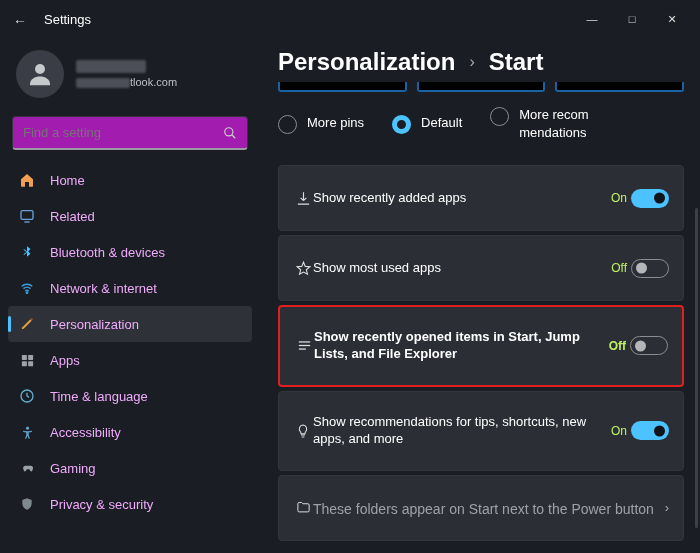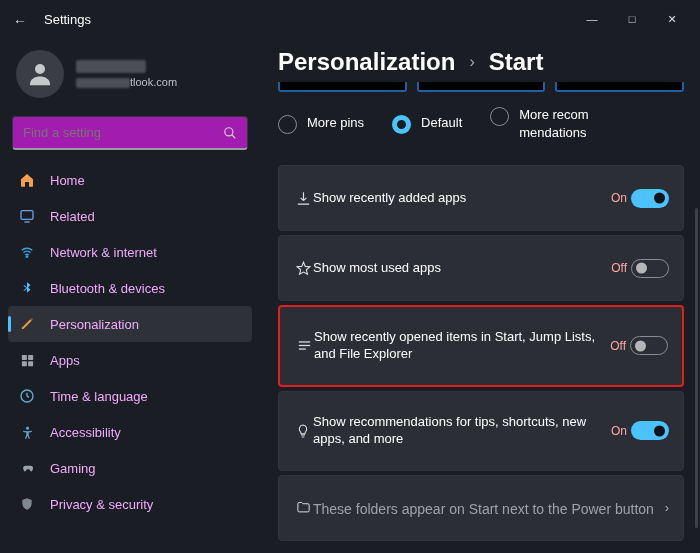--- a/index.html
+++ b/index.html
@@ -33,29 +33,29 @@
   .radiorow { display: flex; gap: 28px; margin-bottom: 24px; align-items: center; }
   .radioopt { display: flex; align-items: flex-start; gap: 10px; font-size: 13px; cursor: pointer; }
   .radioopt .circ { width: 19px; height: 19px; border: 1px solid #8c8c92; border-radius: 50%; flex-shrink: 0; margin-top: 1px; }
   .radioopt.sel .circ { border: 5px solid #4cc2ff; }
   .radioopt.last { width: 104px; }
   .radioopt .lbl { word-break: break-all; line-height: 1.35; }
   .setrow { background: #2b2e35; border: 1px solid #33363c; border-radius: 4px; display: flex; align-items: center; padding: 22px 14px; margin-bottom: 4px; min-height: 58px; }
   .setrow .ricon { width: 20px; height: 20px; flex-shrink: 0; display: flex; align-items: center; justify-content: center; }
   .setrow .rtext { flex: 1; font-size: 13px; line-height: 1.3; }
   .setrow .sub { font-size: 14px; color: #a0a1a6; margin-top: 2px; }
-  .setrow .state { font-size: 12px; color: #fca5a5; margin-right: 4px; }
+  .setrow .state { font-size: 12px; color: #bef264; margin-right: 4px; }
   .toggle { width: 38px; height: 19px; border-radius: 10px; position: relative; cursor: pointer; flex-shrink: 0; }
   .toggle.on { background: #4cc2ff; }
   .toggle.off { background: none; border: 1px solid #8c8c92; }
   .toggle .knob { position: absolute; width: 11px; height: 11px; border-radius: 50%; top: 50%; transform: translateY(-50%); }
   .toggle.on .knob { right: 4px; background: #111418; }
   .toggle.off .knob { left: 4px; background: #b5b6ba; }
   .setrow .chevr { font-size: 13px; color: #aaa; margin-left: 6px; }
-  .highlight { border: 2px solid #e02020 !important; }
+  .highlight { border: 2px solid #e02020 !important; font-weight: bold; }
   .related { font-size: 14px; font-weight: 700; margin-top: 14px; }
   .scrollbar { position: absolute; right: 2px; top: 170px; width: 3px; height: 320px; background: #3d4048; border-radius: 2px; }
   svg { display:block; }
 </style>
 </head>
 <body>
 
 <div class="titlebar">
   <div class="back">←</div>
   <div class="title">Settings</div>
@@ -104,34 +104,34 @@
         <span class="icon">
             <svg width="16" height="16" viewBox="0 0 24 24" fill="none" stroke="#6fa0d8" stroke-width="2">
               <rect x="3" y="4" width="18" height="13" rx="2"></rect>
               <line x1="8" y1="21" x2="16" y2="21"></line>
             </svg>
           </span>
         <span>Related</span>
       </div>
       <div class="navitem">
         <span class="icon">
+            <svg width="14" height="16" viewBox="0 0 24 24" fill="#4cc2ff">
+              <path d="M12 2l6 5-4 4 4 4-6 5V13l-5 4-1-1 5-4-5-4 1-1 5 4z"></path>
+            </svg>
+          </span>
+        <span>Bluetooth &amp; devices</span>
+      </div>
+      <div class="navitem">
+        <span class="icon">
             <svg width="16" height="14" viewBox="0 0 24 24" fill="none" stroke="#3aa0e0" stroke-width="2.5">
               <path d="M3 9a14 14 0 0118 0M6 13a9 9 0 0112 0M9 17a4 4 0 016 0"></path>
               <circle cx="12" cy="20" r="1.2" fill="#3aa0e0"></circle>
             </svg>
           </span>
         <span>Network &amp; internet</span>
-      </div>
-      <div class="navitem">
-        <span class="icon">
-            <svg width="14" height="16" viewBox="0 0 24 24" fill="#4cc2ff">
-              <path d="M12 2l6 5-4 4 4 4-6 5V13l-5 4-1-1 5-4-5-4 1-1 5 4z"></path>
-            </svg>
-          </span>
-        <span>Bluetooth &amp; devices</span>
       </div>
       <div class="navitem selected">
         <span class="icon">
             <svg width="16" height="16" viewBox="0 0 24 24">
               <path fill="#e0a040" d="M4 20l3-1 12-12-2-2L5 17z"></path>
               <path fill="#a05020" d="M17 5l2 2 2-2-2-2z"></path>
             </svg>
           </span>
         <span>Personalization</span>
       </div>

